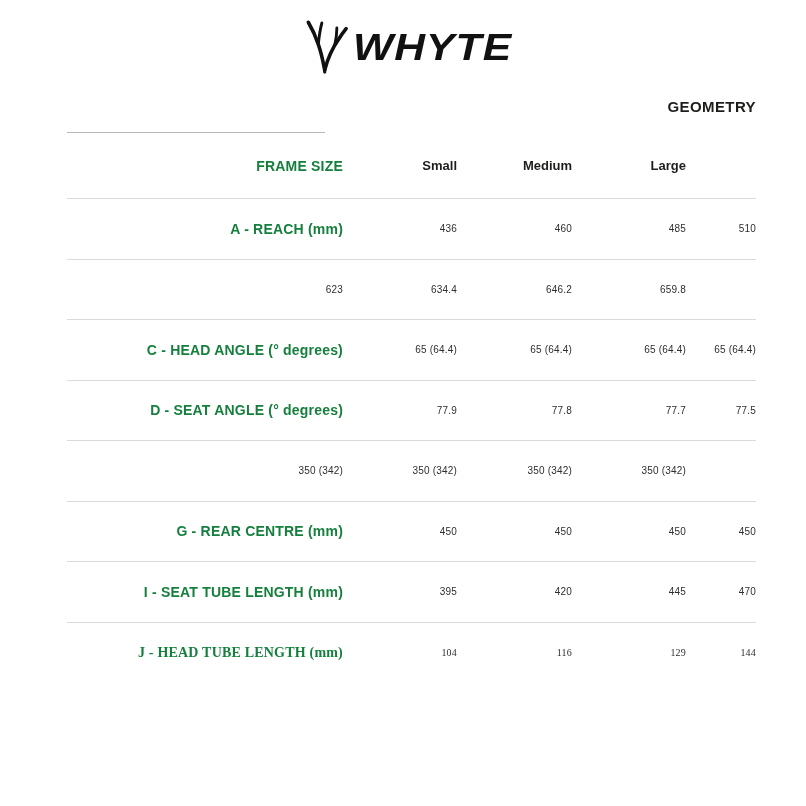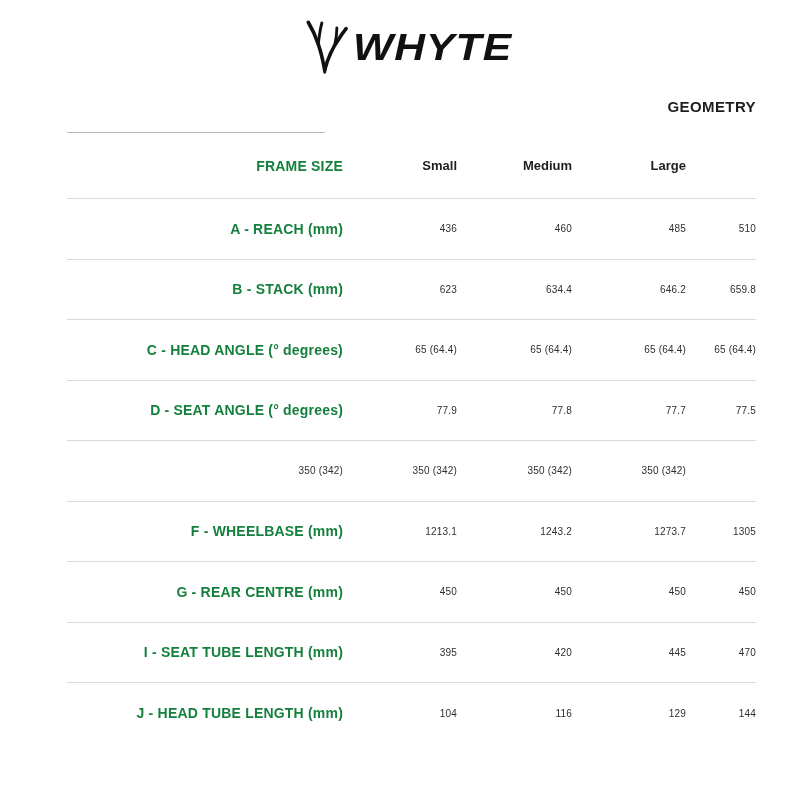--- a/index.html
+++ b/index.html
@@ -71,21 +71,21 @@
     font-size: 13px;
     font-weight: bold;
     color: #1d1d1b;
   }
   .cell-value {
     font-size: 10px;
     font-weight: 400;
     color: #2e2e2e;
     letter-spacing: 0.2px;
   }
-  .grid-row:last-child { border-bottom: none; }
+  .grid-row:last-child { border-bottom: none; font-family: Liberation Serif, serif; }
 </style>
 </head>
 <body>
 
 <div class="logo-bar">
   <div class="logo">
     <svg class="antler" width="50" height="62" viewBox="0 0 70 84" fill="none" stroke="#111111" stroke-linecap="round" stroke-linejoin="round">
       <path d="M36,80 C34,70 32,58 27,44 C23,32 19,23 13,13" stroke-width="5"></path>
       <path d="M27,44 C28,34 29,25 32,14" stroke-width="4"></path>
       <path d="M36,80 C40,64 46,50 56,36 C59,31 62,27 66,22" stroke-width="5"></path>
@@ -112,21 +112,20 @@
 
     <div class="grid-row">
       <div class="row-label">A - REACH (mm)</div>
       <div class="cell-value">436</div>
       <div class="cell-value">460</div>
       <div class="cell-value">485</div>
       <div class="cell-value">510</div>
     </div>
 
     <div class="grid-row">
-      <div class="row-label">B - STACK (mm)</div>
       <div class="cell-value">623</div>
       <div class="cell-value">634.4</div>
       <div class="cell-value">646.2</div>
       <div class="cell-value">659.8</div>
     </div>
 
     <div class="grid-row">
       <div class="row-label">C - HEAD ANGLE (° degrees)</div>
       <div class="cell-value">65 (64.4)</div>
       <div class="cell-value">65 (64.4)</div>
@@ -142,27 +141,20 @@
       <div class="cell-value">77.5</div>
     </div>
 
     <div class="grid-row">
       <div class="cell-value">350 (342)</div>
       <div class="cell-value">350 (342)</div>
       <div class="cell-value">350 (342)</div>
       <div class="cell-value">350 (342)</div>
     </div>
 
-    <div class="grid-row">
-      <div class="row-label">F - WHEELBASE (mm)</div>
-      <div class="cell-value">1213.1</div>
-      <div class="cell-value">1243.2</div>
-      <div class="cell-value">1273.7</div>
-      <div class="cell-value">1305</div>
-    </div>
 
     <div class="grid-row">
       <div class="row-label">G - REAR CENTRE (mm)</div>
       <div class="cell-value">450</div>
       <div class="cell-value">450</div>
       <div class="cell-value">450</div>
       <div class="cell-value">450</div>
     </div>
 
 

